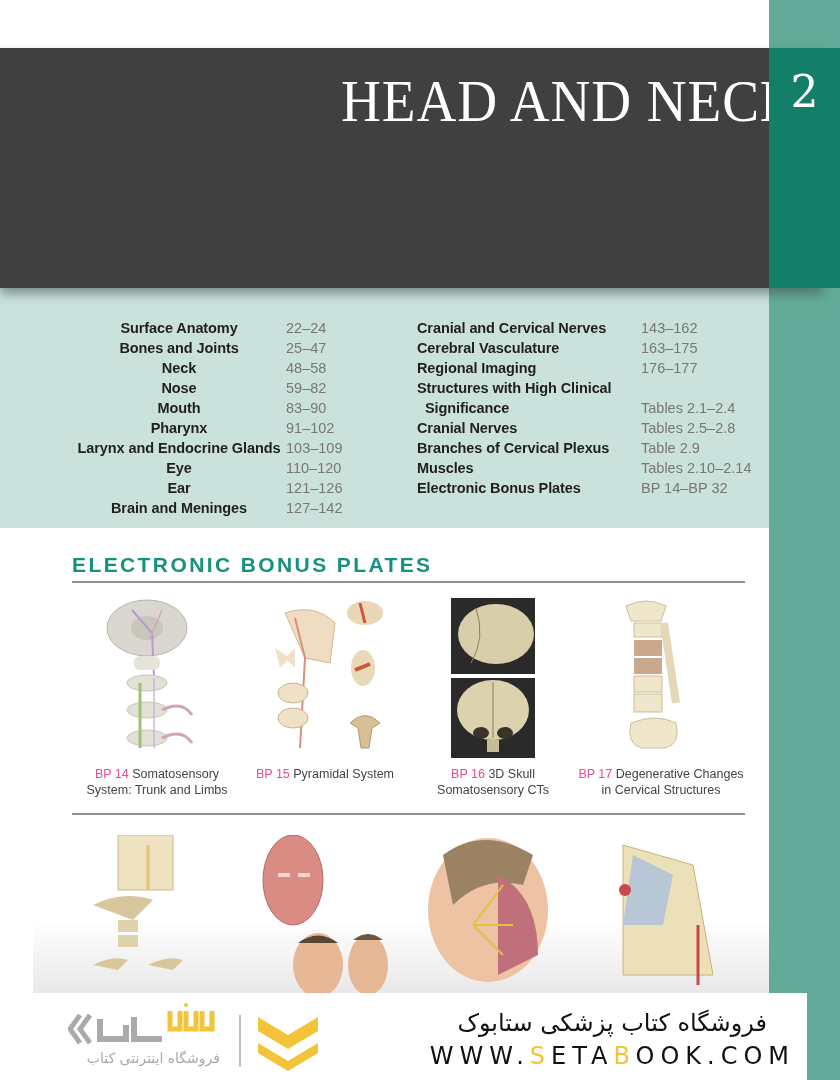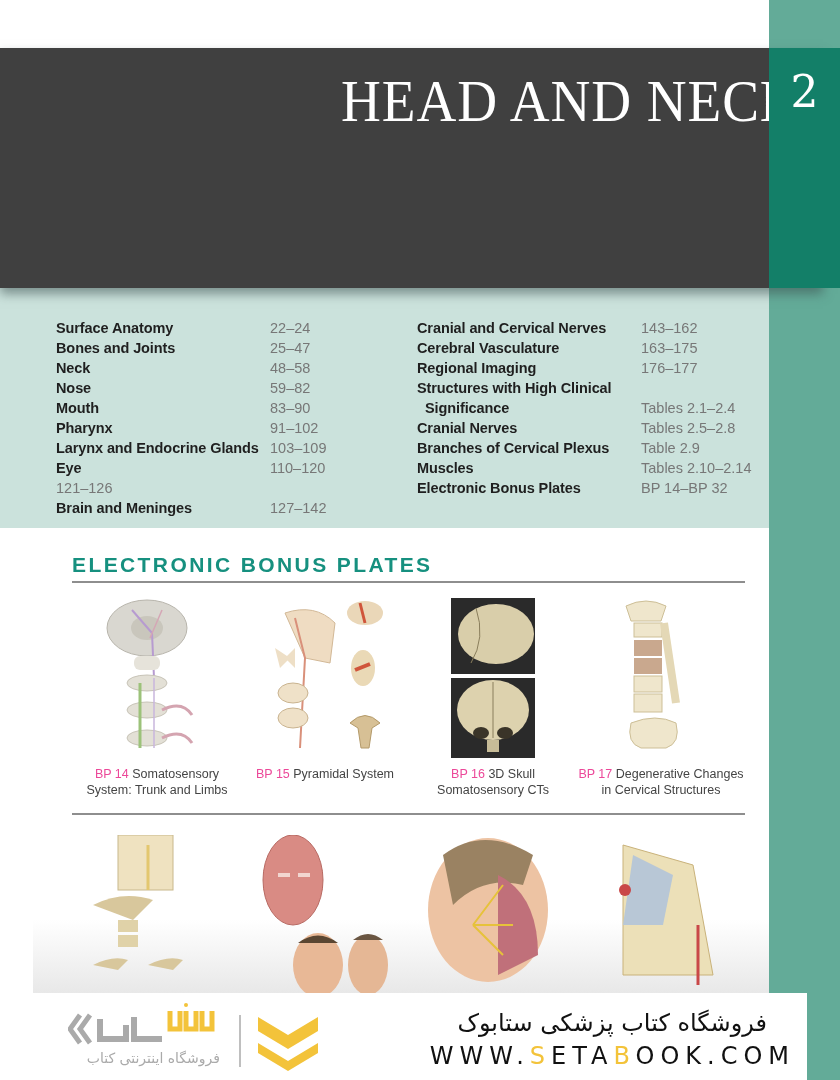--- a/index.html
+++ b/index.html
@@ -38,21 +38,21 @@
       transform: scaleX(0.92); transform-origin: right center;
     }
 
     
     .contents {
       position: absolute; left: 0; top: 288px; width: 769px; height: 240px;
       background: #cbe2dc;
       z-index: 1;
     }
     .col { position: absolute; top: 30px; }
-    .col-left { left: 56px; }
+    .col-left { left: 72px; text-align: center; }
     .col-right { left: 417px; }
     .row { display: flex; height: 20px; align-items: center; font-size: 14.5px; line-height: 20px; }
     .row .label { color: #1f1f1f; font-weight: bold; letter-spacing: -0.1px; }
     .row .pages { color: #777777; font-weight: normal; }
     .col-left .label { width: 214px; }
     .col-right .label { width: 224px; }
     .indent { padding-left: 8px; }
 
     
     .section-heading {
@@ -137,20 +137,21 @@
       </div>
     <div class="row">
         <span class="label">Larynx and Endocrine Glands</span>
         <span class="pages">103–109</span>
       </div>
     <div class="row">
         <span class="label">Eye</span>
         <span class="pages">110–120</span>
       </div>
     <div class="row">
+        <span class="label">Ear</span>
         <span class="pages">121–126</span>
       </div>
     <div class="row">
         <span class="label">Brain and Meninges</span>
         <span class="pages">127–142</span>
       </div>
   </div>
   <div class="col col-right">
     <div class="row">
         <span class="label">Cranial and Cervical Nerves</span>

